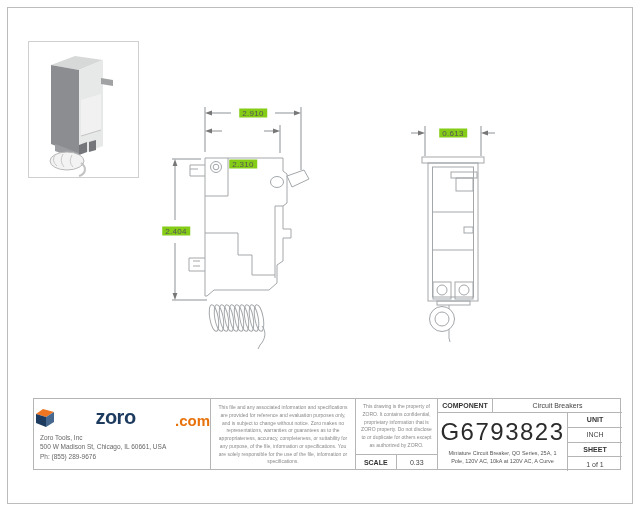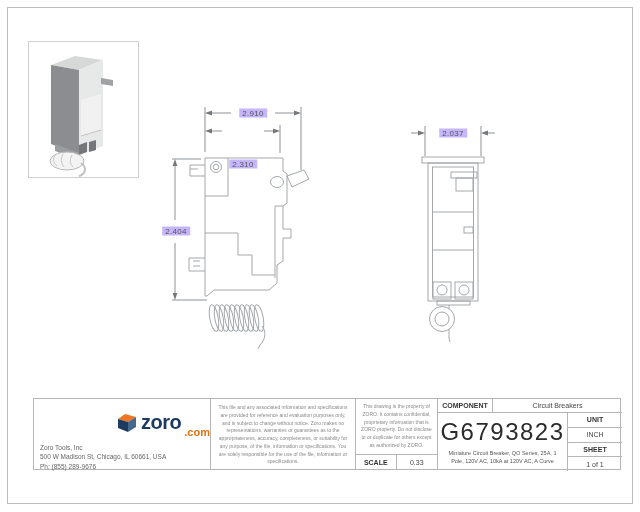--- a/index.html
+++ b/index.html
@@ -7,33 +7,33 @@
          font-family:"Liberation Sans", sans-serif;}
   .page-border{position:absolute;left:7px;top:7px;width:624px;height:495px;border:1px solid #bcbcbc;}
 
   
   .photo-frame{position:absolute;left:28px;top:41px;width:109px;height:135px;border:1px solid #cfcfcf;background:#fff;}
 
   
   .draw-svg{position:absolute;left:0;top:0;width:640px;height:512px;}
 
   .dim-label{position:absolute;transform:translate(-50%,-50%);font-size:8px;color:#555;
-             background:#c4b5fd;padding:0 3px;white-space:nowrap;letter-spacing:0.3px;}
+             background:#84cc16;padding:0 3px;white-space:nowrap;letter-spacing:0.3px;}
 
   
   .titleblock{position:absolute;left:33px;top:398px;width:588px;height:72px;border:1px solid #b5b5b5;box-sizing:border-box;background:#fff;}
   .tb-cell{position:absolute;top:0;height:100%;box-sizing:border-box;}
   .cell-logo{left:0;width:177px;border-right:1px solid #b5b5b5;}
   .cell-disclaimer{left:177px;width:145px;border-right:1px solid #b5b5b5;}
   .cell-property{left:322px;width:82px;border-right:1px solid #b5b5b5;}
   .cell-component{left:404px;width:184px;}
 
-  .logo-row{display:flex;align-items:center;justify-content:flex-end;margin-top:7px;gap:3px;}
+  .logo-row{display:flex;align-items:center;justify-content:space-between;margin-top:7px;gap:3px;}
   .logo-zoro{font-size:20px;font-weight:700;color:#1d3a5f;letter-spacing:-0.5px;line-height:1;}
-  .logo-com{font-size:11px;font-weight:700;color:#e8720c;line-height:1;margin-top:21px;}
+  .logo-com{font-size:15px;font-weight:700;color:#e8720c;line-height:1;margin-top:7px;}
   .address{margin:5px 0 0 6px;font-size:6.5px;line-height:1.45;color:#666;}
 
   .small-legal{font-size:5px;line-height:1.55;color:#8a8a8a;text-align:center;padding:5px 5px 0 5px;box-sizing:border-box;}
   .cell-property .small-legal{padding:4px 4px 0 4px;}
 
   .scale-row{position:absolute;left:0;bottom:0;width:100%;height:15px;border-top:1px solid #b5b5b5;display:flex;box-sizing:border-box;}
   .scale-row .lab{width:50%;border-right:1px solid #b5b5b5;display:flex;align-items:center;justify-content:center;
                   font-size:7px;font-weight:700;color:#333;box-sizing:border-box;}
   .scale-row .val{width:50%;display:flex;align-items:center;justify-content:center;font-size:7px;color:#444;}
 
@@ -162,21 +162,21 @@
 
       <path d="M449,305 V338 L450,342"></path>
       <circle cx="442" cy="319" r="12.5" fill="#ffffff"></circle>
       <circle cx="442" cy="319" r="7"></circle>
     </g>
   </svg>
 
   <span class="dim-label" style="left:253px;top:113px;">2.910</span>
   <span class="dim-label" style="left:243px;top:131px;margin-top:33px;">2.310</span>
   <span class="dim-label" style="left:176px;top:231px;">2.404</span>
-  <span class="dim-label" style="left:453px;top:133px;">2.037</span>
+  <span class="dim-label" style="left:453px;top:133px;">0.613</span>
 
   <div class="titleblock">
 
     <div class="tb-cell cell-logo">
       <div class="logo-row">
         <svg width="22" height="22" viewBox="0 0 22 22">
           <polygon points="2,8 9,3 20,6 12,11" fill="#ee7623"></polygon>
           <polygon points="2,8 2,17 12,21 12,11" fill="#1d3a5f"></polygon>
           <polygon points="12,11 20,6 20,16 12,21" fill="#47688e"></polygon>
         </svg>

